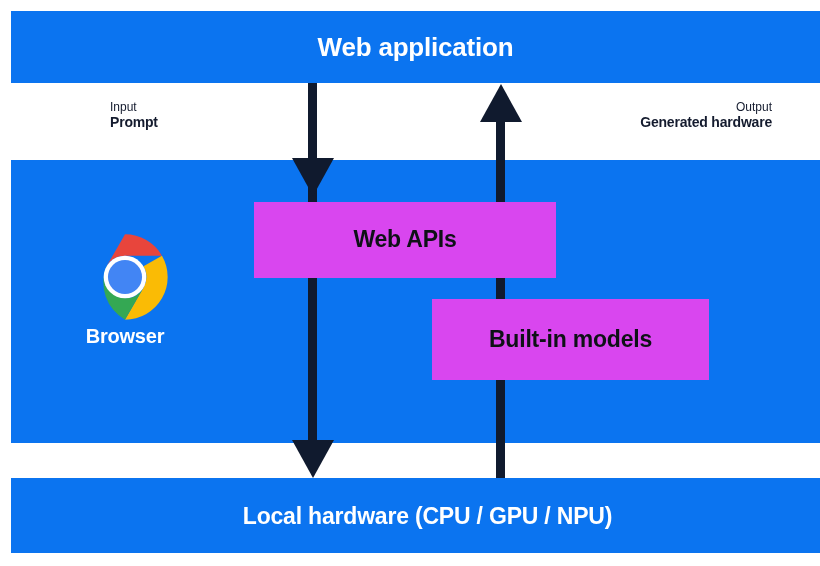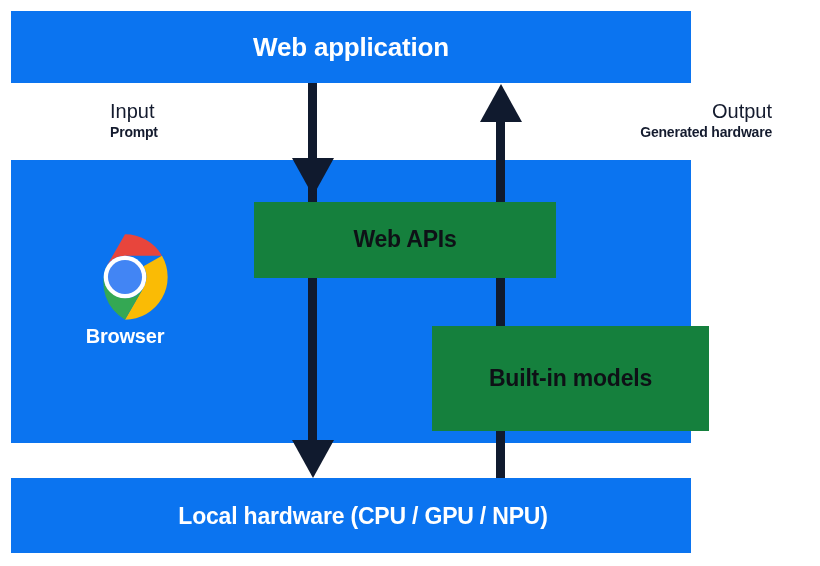--- a/index.html
+++ b/index.html
@@ -17,21 +17,21 @@
     height: 566px;
     background: #ffffff;
     overflow: hidden;
   }
 
   
   .band {
     position: absolute;
     background: #0B74F0;
     left: 11px;
-    width: 680px;
+    width: 809px;
   }
   #band-top    { top: 11px;  height: 72px; }
   #band-middle { top: 160px; height: 283px; }
   #band-bottom { top: 478px; height: 75px; }
 
   .band-title {
     position: absolute;
     left: 0;
     width: 100%;
     text-align: center;
@@ -54,21 +54,21 @@
   
   .io-label {
     position: absolute;
     color: #141B2E;
     line-height: 1.18;
   }
   #io-input  { left: 110px; top: 100px; text-align: left; }
   #io-output { right: 48px; top: 100px; text-align: right; }
   .io-kicker {
     display: block;
-    font-size: 20px;
+    font-size: 12px;
     font-weight: normal;
   }
   .io-main {
     display: block;
     font-size: 14px;
     font-weight: bold;
     letter-spacing: -0.2px;
   }
 
   
@@ -95,33 +95,33 @@
     border-right: 21px solid transparent;
     border-bottom: 38px solid #101A2E;
   }
   #arrow-down-head-1 { left: 292px; top: 158px; }
   #arrow-down-head-2 { left: 292px; top: 440px; }
   #arrow-up-head-1   { left: 480px; top: 84px; }
 
   
   .yellow-box {
     position: absolute;
-    background: #15803d;
+    background: #d946ef;
     color: #0E1116;
     display: flex;
     align-items: center;
     justify-content: center;
     text-align: center;
     font-weight: bold;
     font-size: 23px;
     letter-spacing: -0.2px;
     line-height: 1.28;
   }
   #box-web-apis  { left: 254px; top: 202px; width: 302px; height: 76px; }
-  #box-built-in  { left: 432px; top: 326px; width: 277px; height: 105px; }
+  #box-built-in  { left: 432px; top: 299px; width: 277px; height: 81px; }
 
   
   #browser-group {
     position: absolute;
     left: 56px;
     top: 232px;
     width: 138px;
     text-align: center;
   }
   #chrome-icon {

